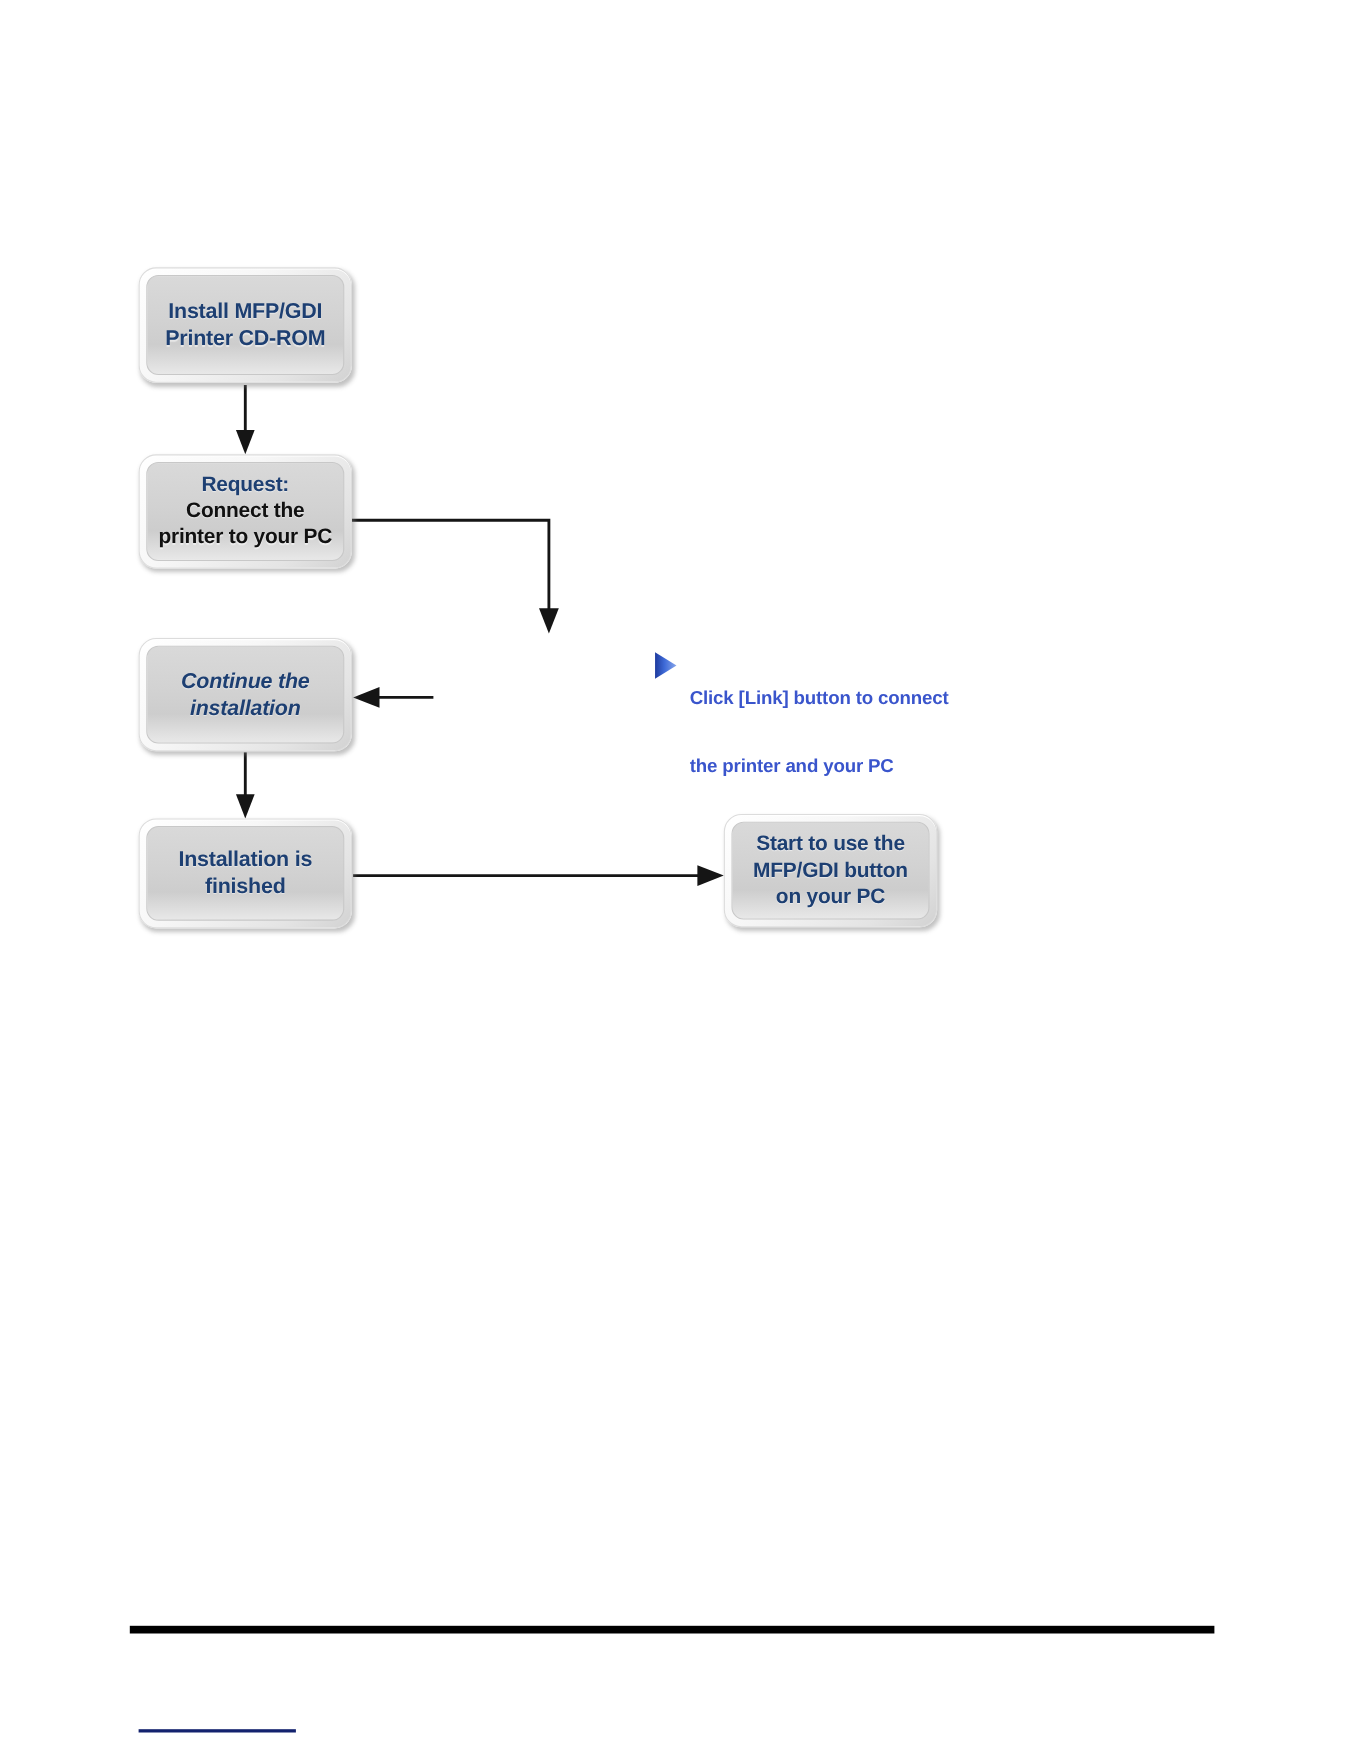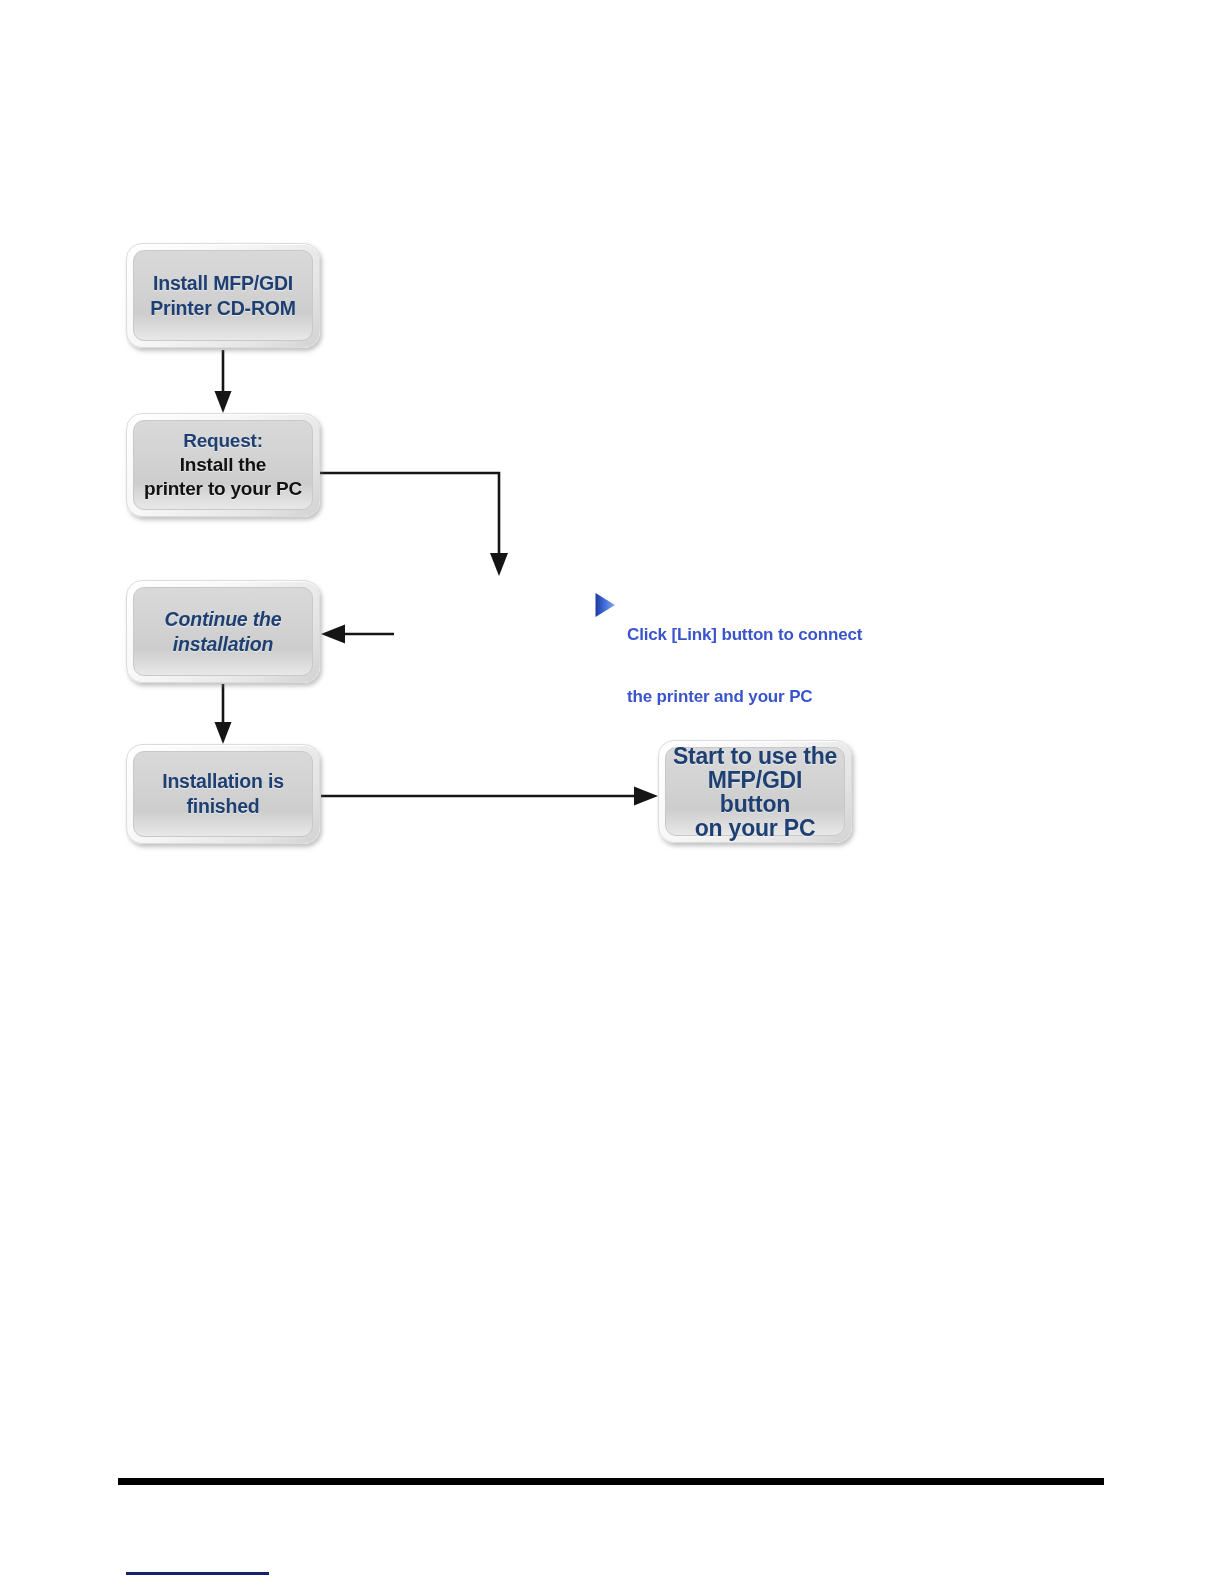--- a/index.html
+++ b/index.html
@@ -146,21 +146,21 @@
         <span>Install MFP/GDI</span><br>
         <span>Printer CD-ROM</span>
       </div>
     </div>
   </div>
 
   <div class="node" style="left:126px; top:413px; width:194px; height:104px;">
     <div class="node-inner">
       <div class="node-text" style="line-height:24px; font-size:19px;">
         <span>Request:</span><br>
-        <span class="dark">Install the</span><br>
+        <span class="dark">Connect the</span><br>
         <span class="dark">printer to your PC</span>
       </div>
     </div>
   </div>
 
 
   <div class="node" style="left:126px; top:580px; width:194px; height:103px;font-style:italic;">
     <div class="node-inner">
       <div class="node-text">
         <span>Continue the</span><br>
@@ -173,21 +173,21 @@
     <div class="node-inner">
       <div class="node-text">
         <span>Installation is</span><br>
         <span>finished</span>
       </div>
     </div>
   </div>
 
   <div class="node" style="left:658px; top:740px; width:194px; height:103px;">
     <div class="node-inner">
-      <div class="node-text" style="line-height:24px; font-size:23px;">
+      <div class="node-text" style="line-height:24px; font-size:19px;">
         <span>Start to use the</span><br>
         <span>MFP/GDI button</span><br>
         <span>on your PC</span>
       </div>
     </div>
   </div>
 
   <div class="annotation" style="left:594px; top:588px;">
     <svg class="bullet-triangle" viewBox="0 0 22 26" xmlns="http://www.w3.org/2000/svg">
       <defs>

